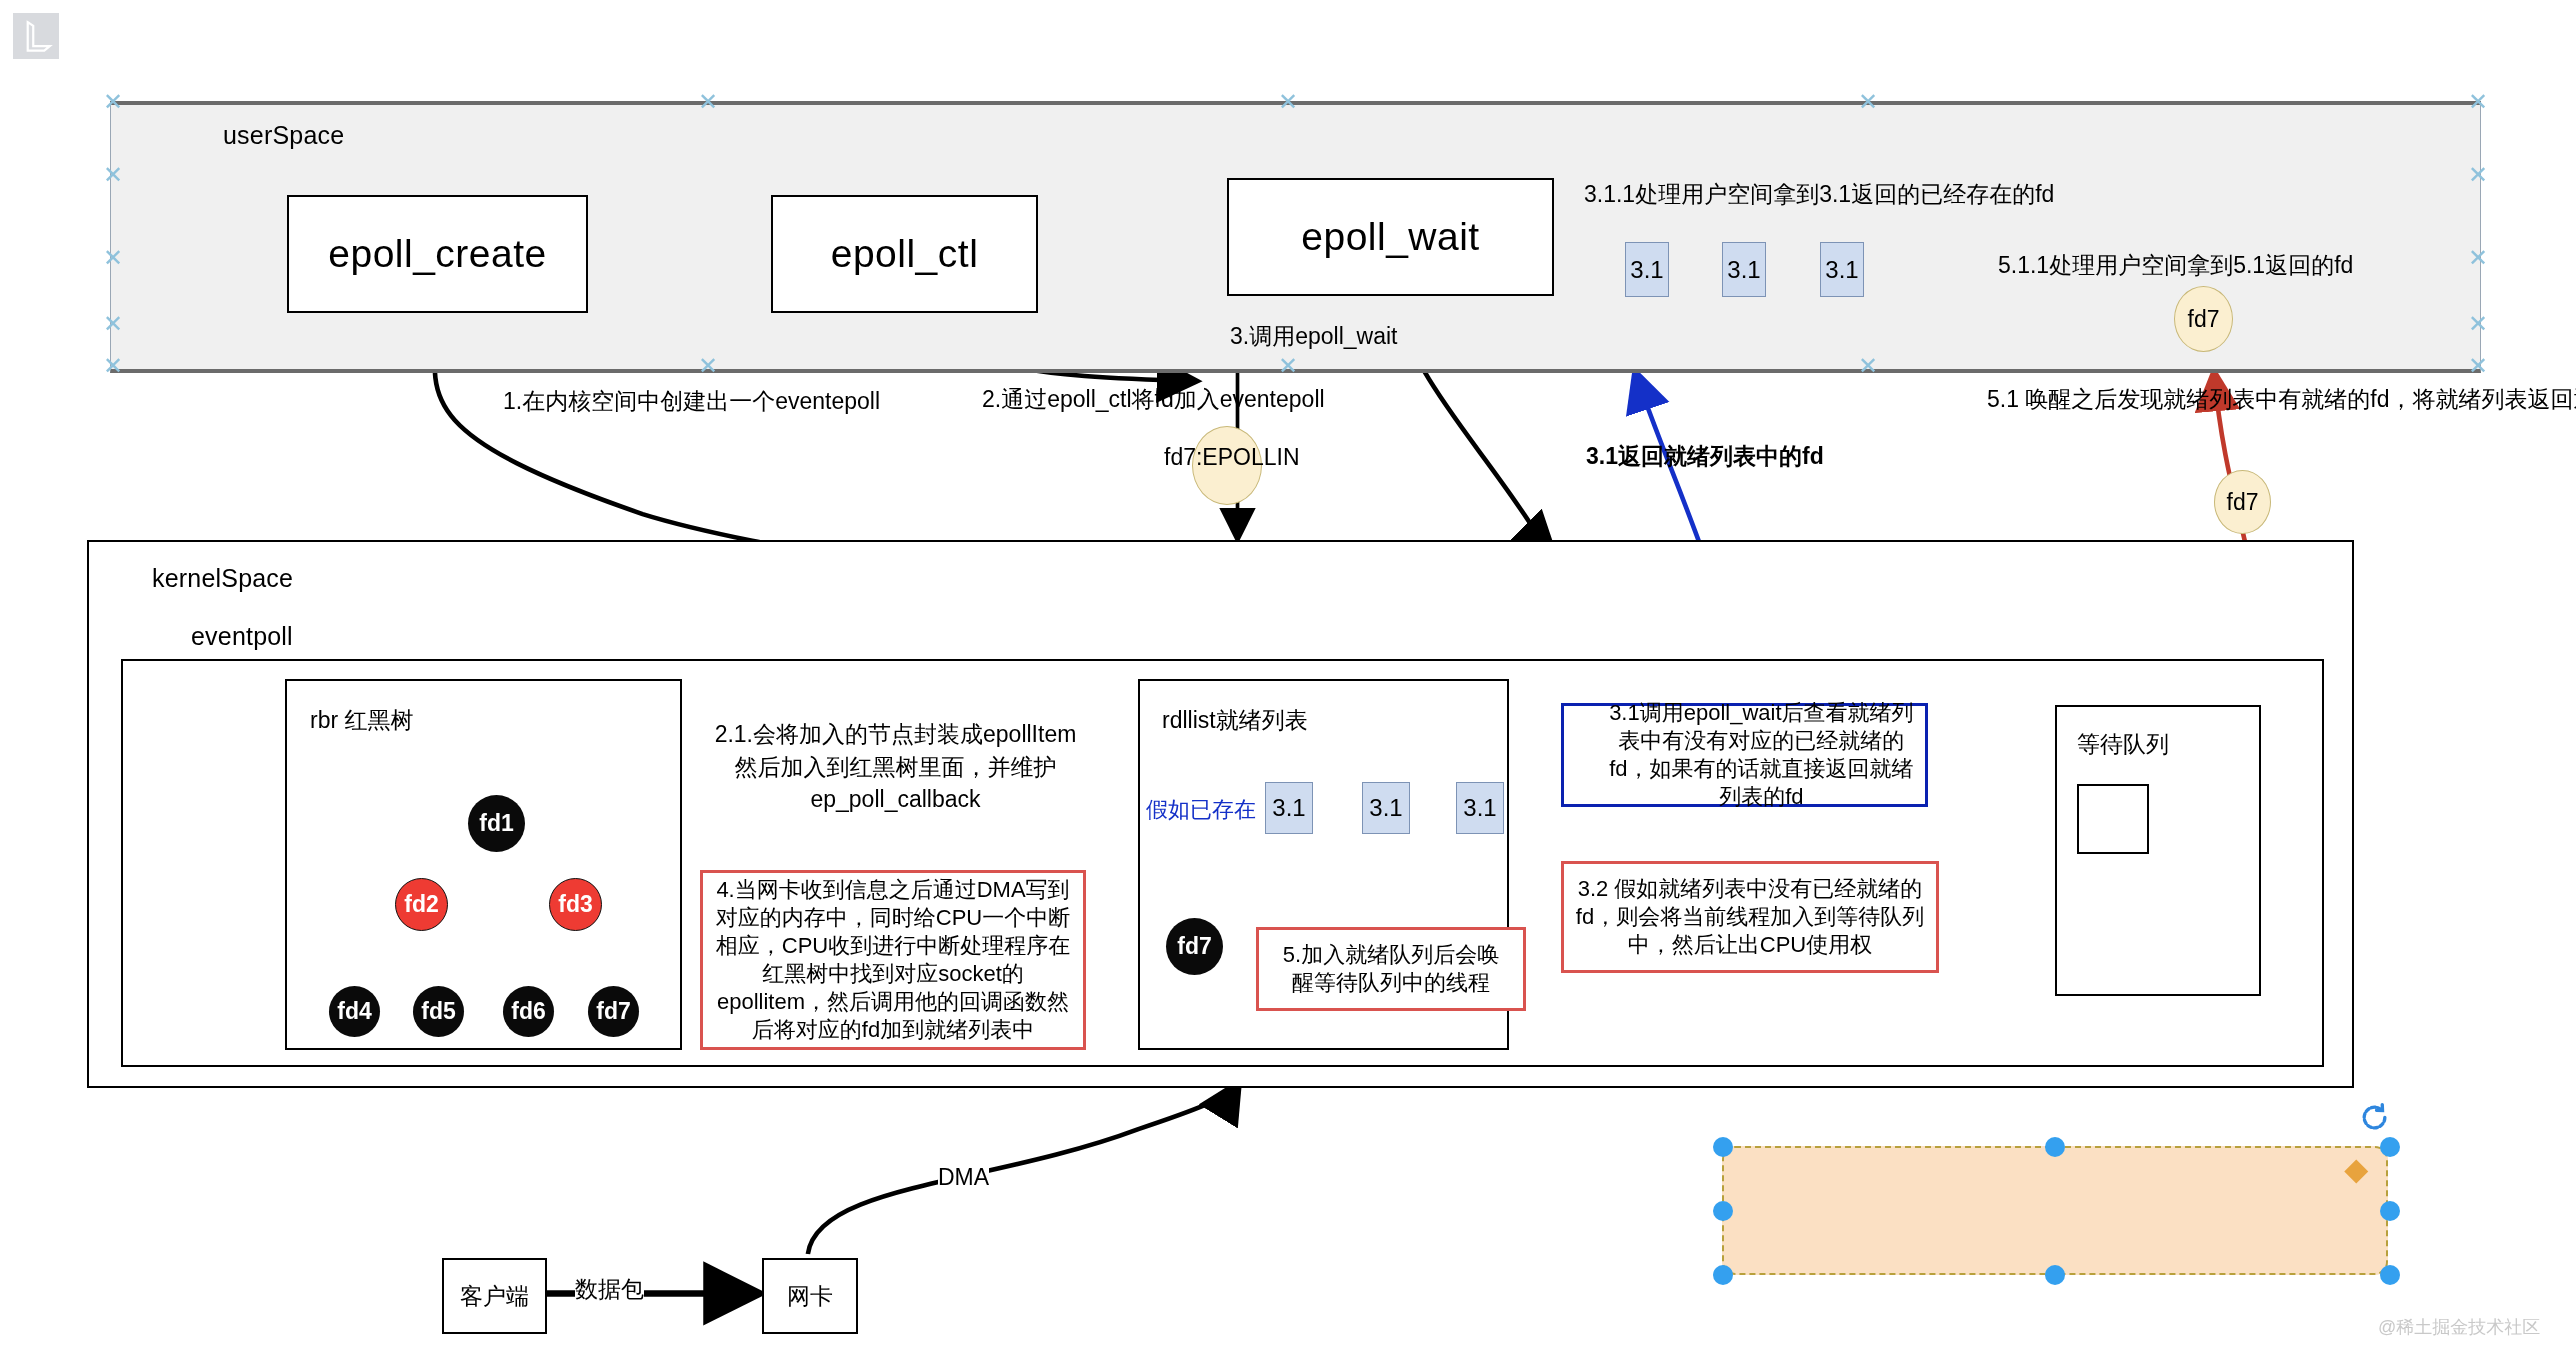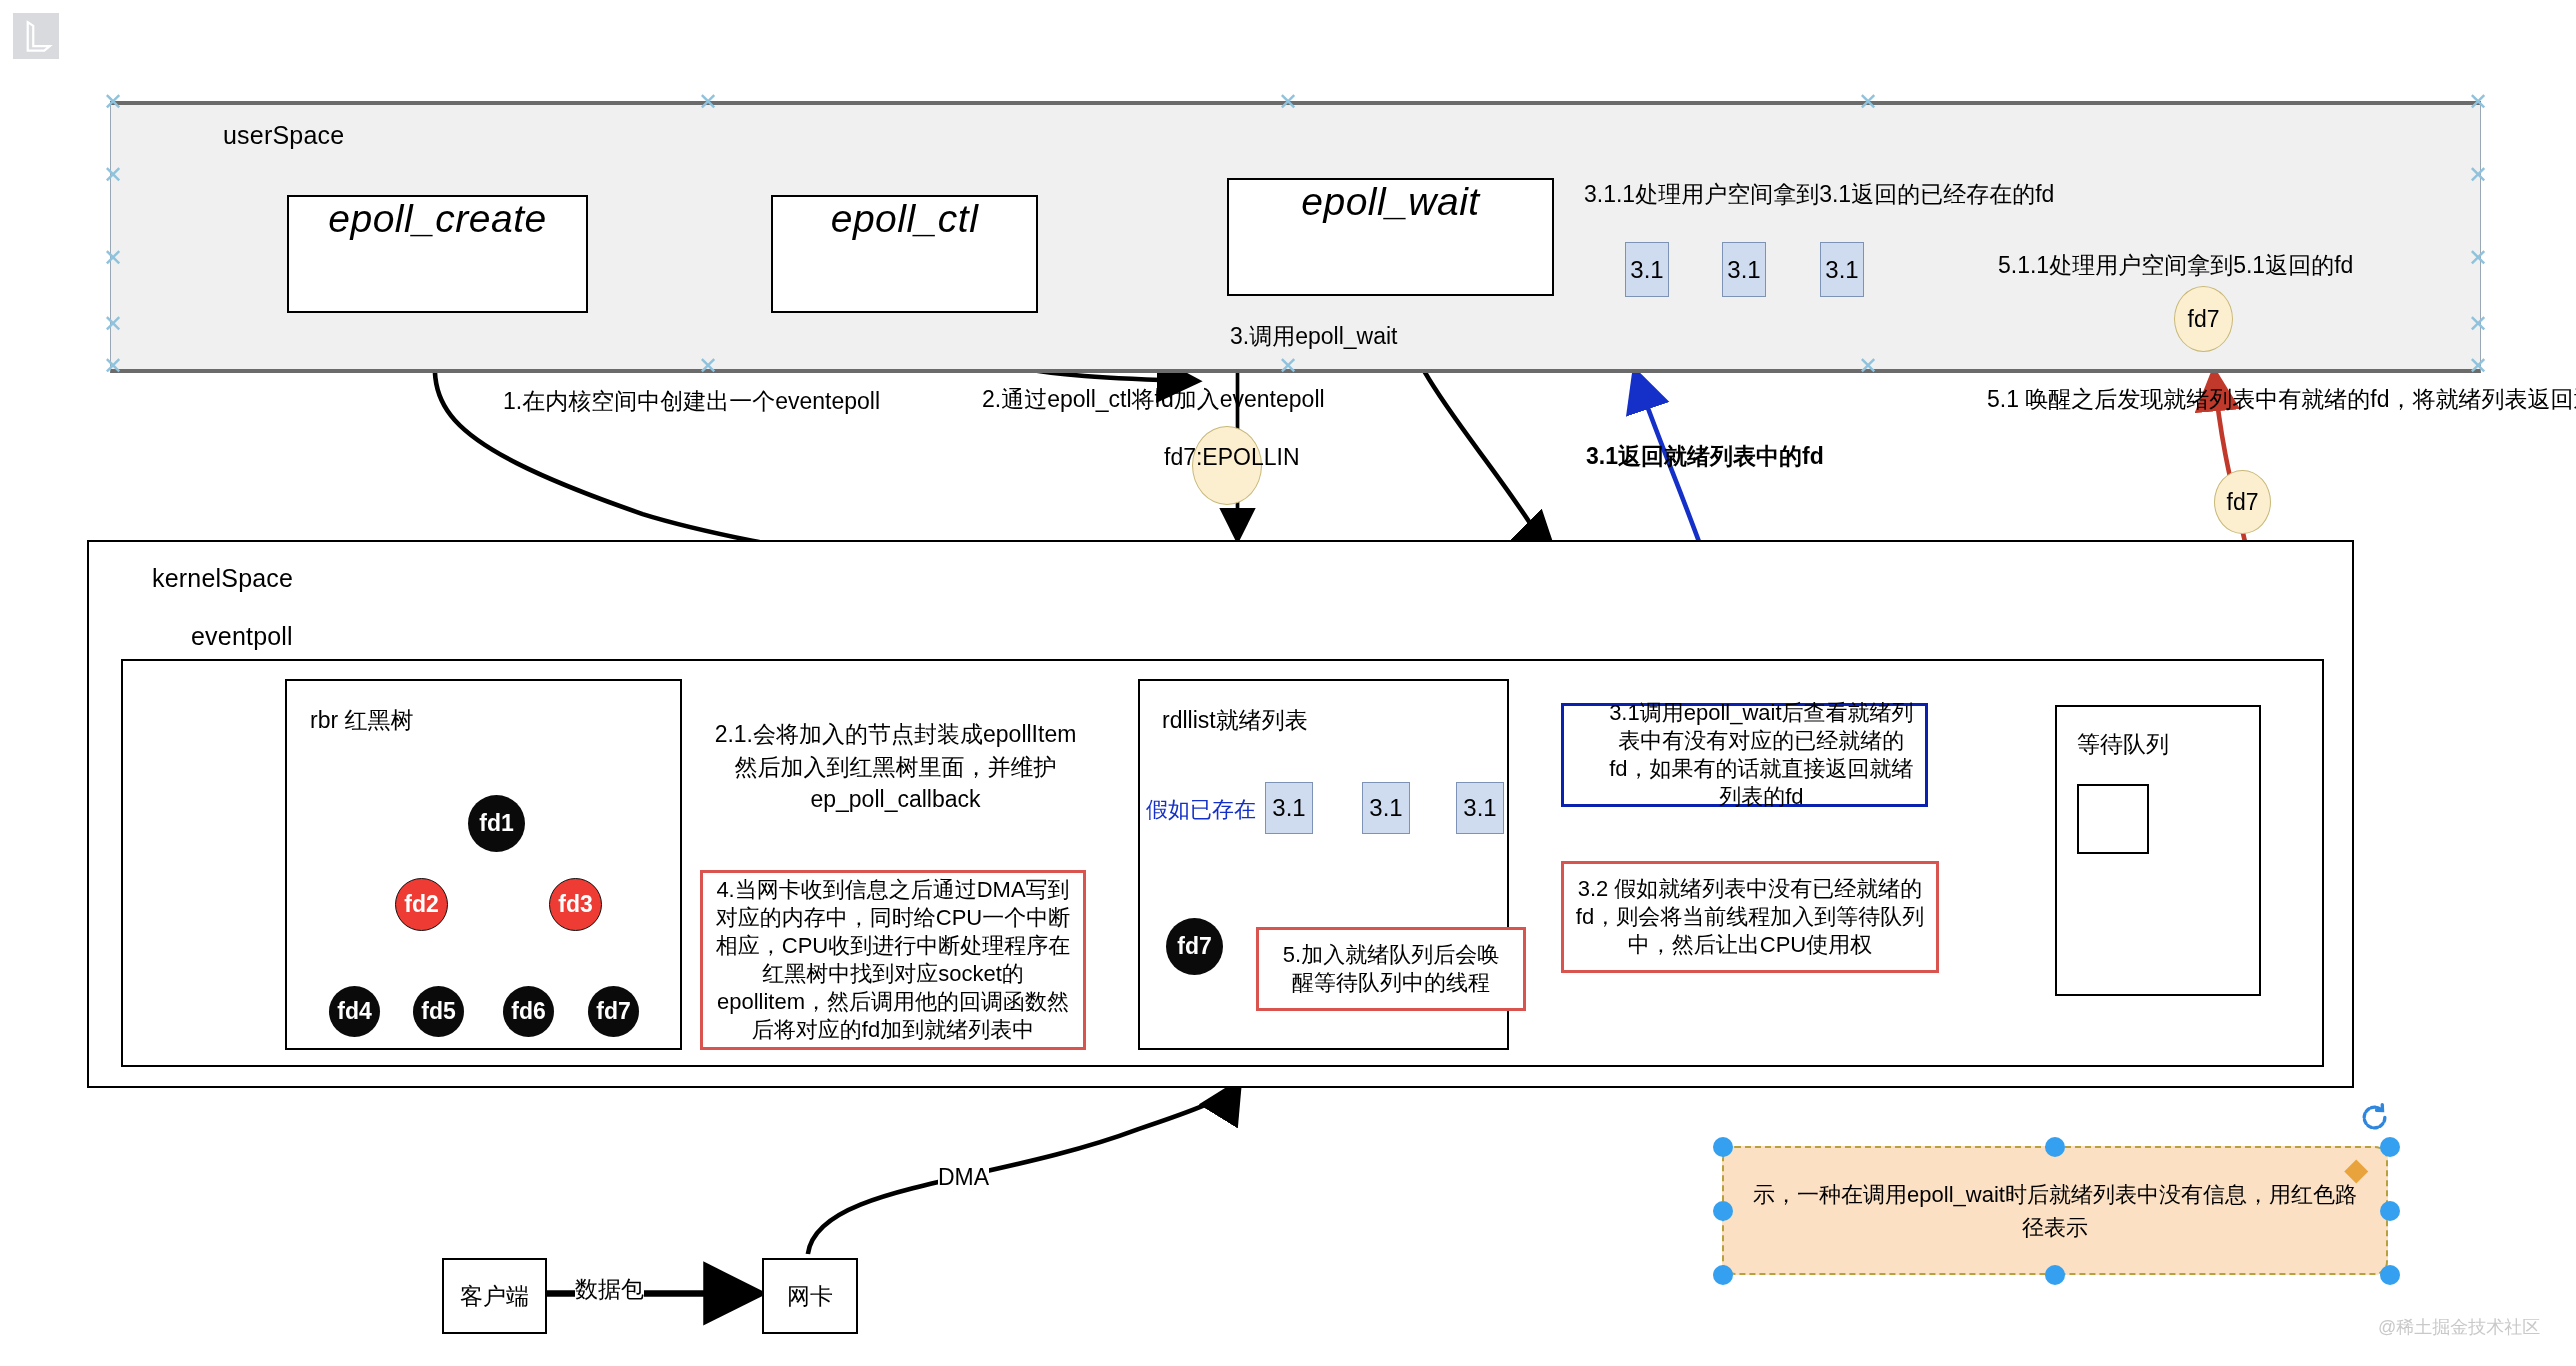--- a/index.html
+++ b/index.html
@@ -12,22 +12,22 @@
   #userspace-box{left:110px;top:101px;width:2369px;height:264px;
       background:#f0f0f0;border-top:4.6px solid #6b6b6b;border-bottom:4.6px solid #6b6b6b;
       border-left:0.9px solid #9aa7b5;border-right:0.9px solid #9aa7b5;}
   #kernelspace-box{left:87px;top:540px;width:2263px;height:544px;
       background:#ffffff;border:2.8px solid #000;}
   #eventpoll-box{left:121px;top:659px;width:2199px;height:404px;border:2.8px solid #000;background:#fff;}
 
   .zone-label{font-size:25px;color:#000;letter-spacing:0.2px;}
 
   
-  .syscall{background:#fff;border:2.8px solid #000;display:flex;align-items:flex-start;
-           justify-content:center;font-size:39px;letter-spacing:0.5px;font-style:italic;}
+  .syscall{background:#fff;border:2.8px solid #000;display:flex;align-items:center;
+           justify-content:center;font-size:39px;letter-spacing:0.5px;}
   #epoll-create-box{left:287px;top:195px;width:297px;height:114px;}
   #epoll-ctl-box{left:771px;top:195px;width:263px;height:114px;}
   #epoll-wait-box{left:1227px;top:178px;width:323px;height:114px;}
 
   
   .inner-box{background:#fff;border:2.8px solid #000;}
   #rbr-box{left:285px;top:679px;width:393px;height:367px;}
   #rdllist-box{left:1138px;top:679px;width:367px;height:367px;}
   #waitqueue-box{left:2055px;top:705px;width:202px;height:287px;}
   #waitqueue-slot{left:2077px;top:784px;width:68px;height:66px;border:2.8px solid #000;background:#fff;}
@@ -269,21 +269,20 @@
   <span>客户端</span>
 </div>
 <div class="abs bottom-box" id="nic-box">
   <span>网卡</span>
 </div>
 <div class="abs edge-label" style="left:575px;top:1274px;background:#fff;">数据包</div>
 <div class="abs edge-label" style="left:938px;top:1164px;background:#fff;">DMA</div>
 
 <div class="abs" id="legend-note">
   <div>
-    <div>示，一种在调用epoll_wait时后就绪列表中没有信息，用红色路径表示</div>
   </div>
   <div class="abs" id="legend-fold"></div>
 </div>
 <div class="handle" style="left:1713px;top:1137px;"></div>
 <div class="handle" style="left:2045px;top:1137px;"></div>
 <div class="handle" style="left:2380px;top:1137px;"></div>
 <div class="handle" style="left:1713px;top:1201px;"></div>
 <div class="handle" style="left:2380px;top:1201px;"></div>
 <div class="handle" style="left:1713px;top:1265px;"></div>
 <div class="handle" style="left:2045px;top:1265px;"></div>

